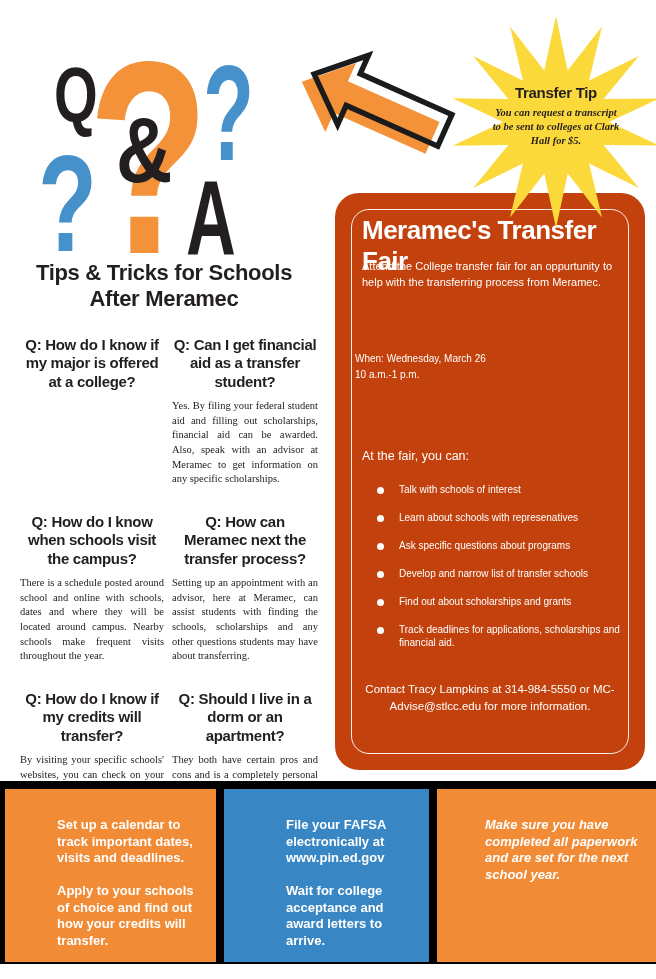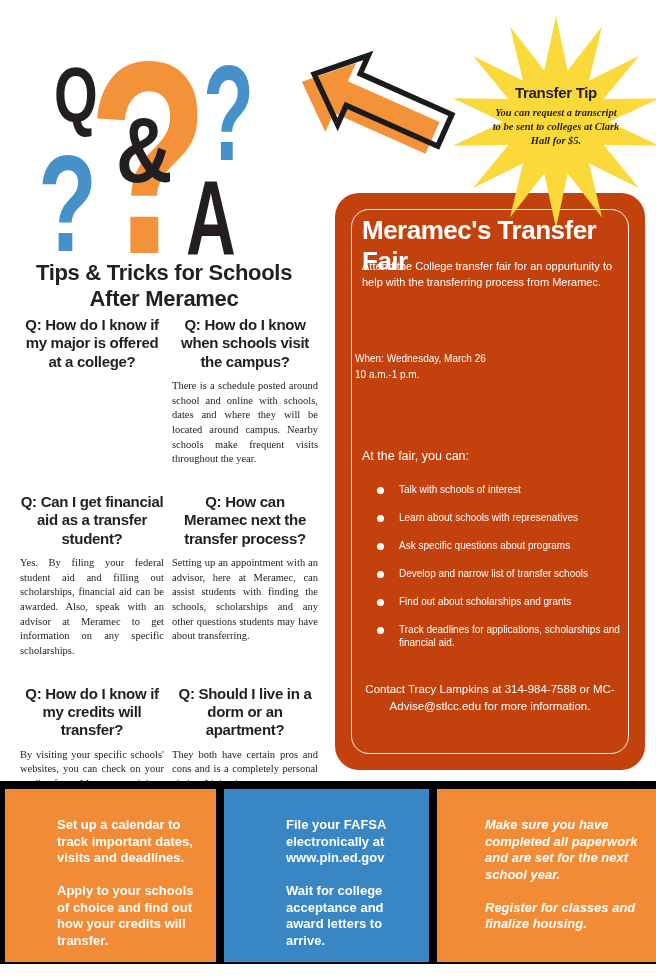--- a/index.html
+++ b/index.html
@@ -15,21 +15,21 @@
   #glyph-amp{left:116px;top:104px;font-size:92px;color:#231F20;transform:scaleX(0.85);}
   #glyph-q3{left:38px;top:134px;font-size:138px;color:#4791CB;transform:scaleX(0.70);}
   #glyph-a{left:186px;top:165px;font-size:106px;color:#231F20;transform:scaleX(0.65);}
   
   #main-title{
     position:absolute;left:18px;top:260px;width:292px;text-align:center;
     font-size:22px;font-weight:bold;color:#231F20;line-height:1.2;letter-spacing:-0.3px;
   }
   
   #faq{
-    position:absolute;left:20px;top:316px;width:298px;
+    position:absolute;left:20px;top:336px;width:298px;
     display:grid;grid-template-columns:144px 146px;column-gap:8px;row-gap:26px;
   }
   .faq-cell h3{
     margin:0 0 8px;font-size:15px;font-weight:bold;color:#231F20;
     text-align:center;line-height:1.22;letter-spacing:-0.3px;
   }
   .faq-cell p{
     margin:0;font-family:"Liberation Serif",serif;font-size:10.5px;color:#1c1c1c;
     line-height:1.4;text-align:justify;
   }
@@ -82,26 +82,26 @@
 <div id="main-title">
   <div>Tips &amp; Tricks for Schools</div>
   <div>After Meramec</div>
 </div>
 
 <div id="faq">
   <div class="faq-cell">
     <h3>Q: How do I know if my major is offered at a college?</h3>
   </div>
   <div class="faq-cell">
+    <h3>Q: Can I get financial aid as a transfer student?</h3>
+    <p>Yes. By filing your federal student aid and filling out scholarships, financial aid can be awarded. Also, speak with an advisor at Meramec to get information on any specific scholarships.</p>
+  </div>
+  <div class="faq-cell">
     <h3>Q: How do I know when schools visit the campus?</h3>
     <p>There is a schedule posted around school and online with schools, dates and where they will be located around campus. Nearby schools make frequent visits throughout the year.</p>
-  </div>
-  <div class="faq-cell">
-    <h3>Q: Can I get financial aid as a transfer student?</h3>
-    <p>Yes. By filing your federal student aid and filling out scholarships, financial aid can be awarded. Also, speak with an advisor at Meramec to get information on any specific scholarships.</p>
   </div>
   <div class="faq-cell">
     <h3>Q: How can Meramec next the transfer process?</h3>
     <p>Setting up an appointment with an advisor, here at Meramec, can assist students with finding the schools, scholarships and any other questions students may have about transferring.</p>
   </div>
   <div class="faq-cell">
     <h3>Q: How do I know if my credits will transfer?</h3>
     <p>By visiting your specific schools' websites, you can check on your credits from Mermaec and how they will transfer over. Each school has their own link to the transfer guide.</p>
   </div>
   <div class="faq-cell">
@@ -137,29 +137,28 @@
   </div>
   <p id="fair-list-intro">At the fair, you can:</p>
   <ul id="fair-bullets">
     <li><span class="bullet-dot"></span><span>Talk with schools of interest</span></li>
     <li><span class="bullet-dot"></span><span>Learn about schools with represenatives</span></li>
     <li><span class="bullet-dot"></span><span>Ask specific questions about programs</span></li>
     <li><span class="bullet-dot"></span><span>Develop and narrow list of transfer schools</span></li>
     <li><span class="bullet-dot"></span><span>Find out about scholarships and grants</span></li>
     <li><span class="bullet-dot"></span><span>Track deadlines for applications, scholarships and financial aid.</span></li>
   </ul>
-  <p id="fair-contact">Contact Tracy Lampkins at 314-984-7588 or MC-Advise@stlcc.edu for more information.</p>
+  <p id="fair-contact">Contact Tracy Lampkins at 314-984-5550 or MC-Advise@stlcc.edu for more information.</p>
 </div>
 
 <div id="footer">
   <div class="fbox" id="fbox-1">
     <p>Set up a calendar to track important dates, visits and deadlines.</p>
     <p>Apply to your schools of choice and find out how your credits will transfer.</p>
   </div>
   <div class="fbox" id="fbox-2">
     <p>File your FAFSA electronically at www.pin.ed.gov</p>
     <p>Wait for college acceptance and award letters to arrive.</p>
   </div>
   <div class="fbox" id="fbox-3">
     <p>Make sure you have completed all paperwork and are set for the next school year.</p>
-    <p>Register for classes and finalize housing.</p>
   </div>
 </div>
 
 </body></html>

